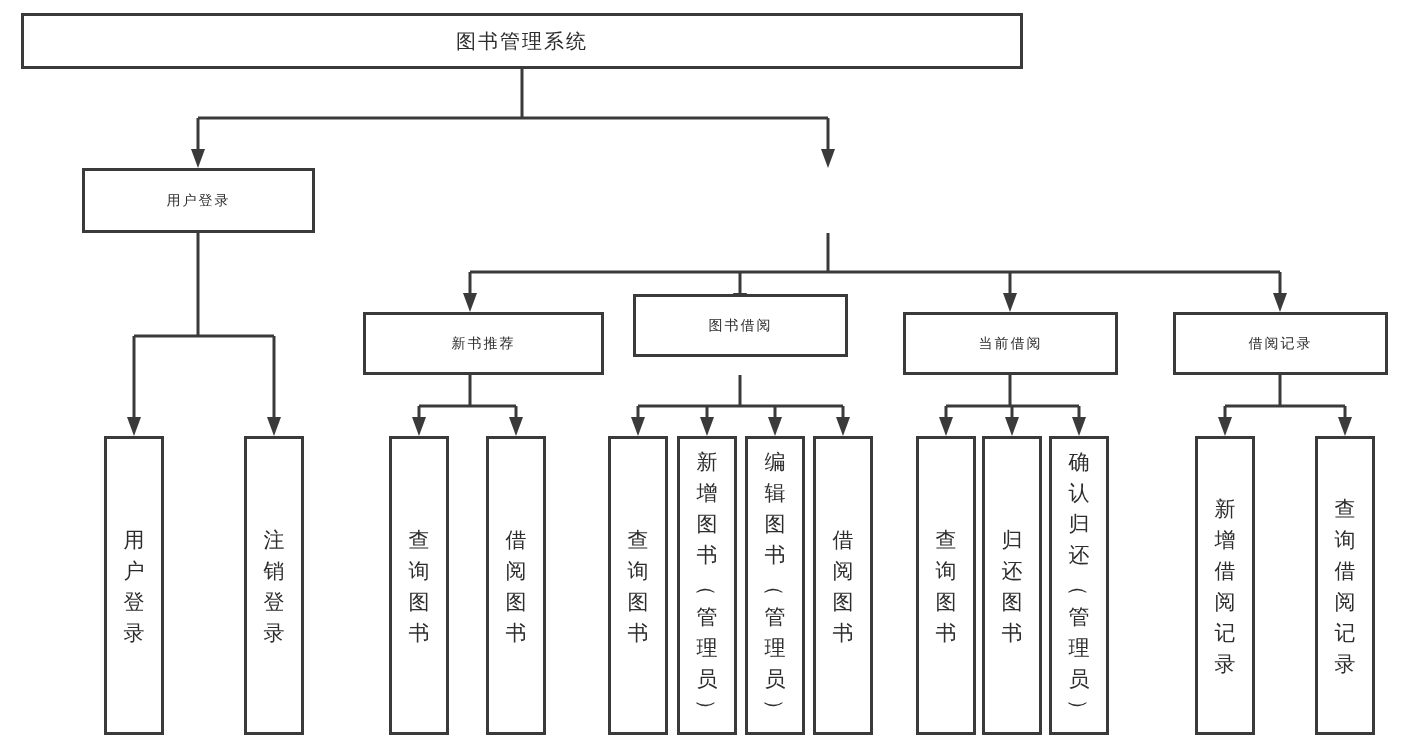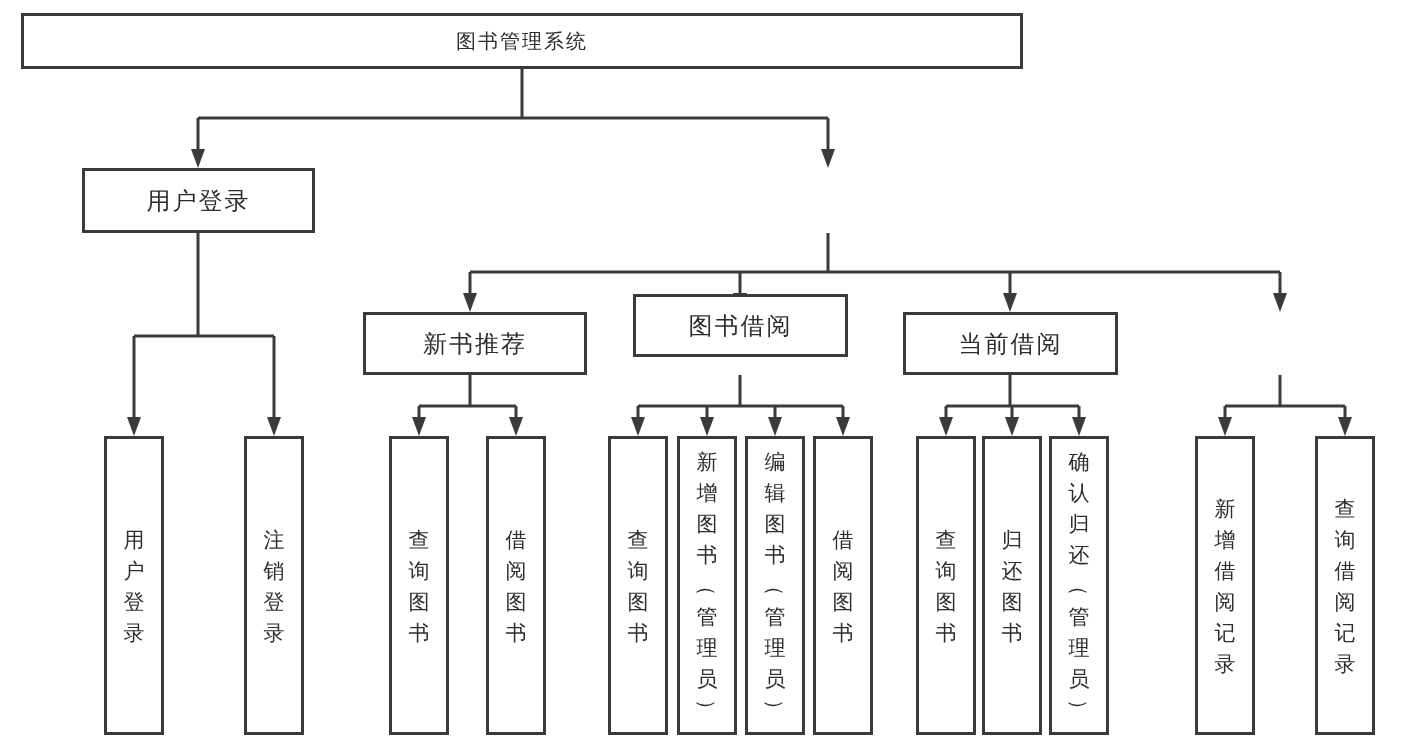--- a/index.html
+++ b/index.html
@@ -27,21 +27,21 @@
     position: absolute;
     background: #fff;
     border: 3px solid var(--line);
     color: var(--text);
     display: flex;
     align-items: center;
     justify-content: center;
     z-index: 1;
   }
   .box .hlabel {
-    font-size: 24px;
+    font-size: 14px;
     letter-spacing: 2px;
     white-space: nowrap;
   }
   .root-box .hlabel { font-size: 20px; }
   .leaf {
     flex-direction: column;
   }
   .vlabel {
     display: flex;
     flex-direction: column;
@@ -106,28 +106,31 @@
   </svg>
 
   <div class="box root-box" style="left:21px; top:13px; width:1002px; height:56px;">
     <span class="hlabel">图书管理系统</span>
   </div>
 
   <div class="box" style="left:82px; top:168px; width:233px; height:65px;">
     <span class="hlabel">用户登录</span>
   </div>
 
-  <div class="box" style="left:363px; top:312px; width:224px; height:63px;">
+  <div class="box" style="left:363px; top:312px; width:241px; height:63px;">
     <span class="hlabel">新书推荐</span>
   </div>
   <div class="box" style="left:633px; top:294px; width:215px; height:63px;">
     <span class="hlabel">图书借阅</span>
   </div>
   <div class="box" style="left:903px; top:312px; width:215px; height:63px;">
     <span class="hlabel">当前借阅</span>
+  </div>
+  <div class="box" style="left:1173px; top:312px; width:215px; height:63px;">
+    <span class="hlabel">借阅记录</span>
   </div>
 
   <div class="box leaf" style="left:104px; top:436px; width:60px; height:299px;">
     <div class="vlabel">
         <span>用</span>
         <span>户</span>
         <span>登</span>
         <span>录</span>
       </div>
   </div>

